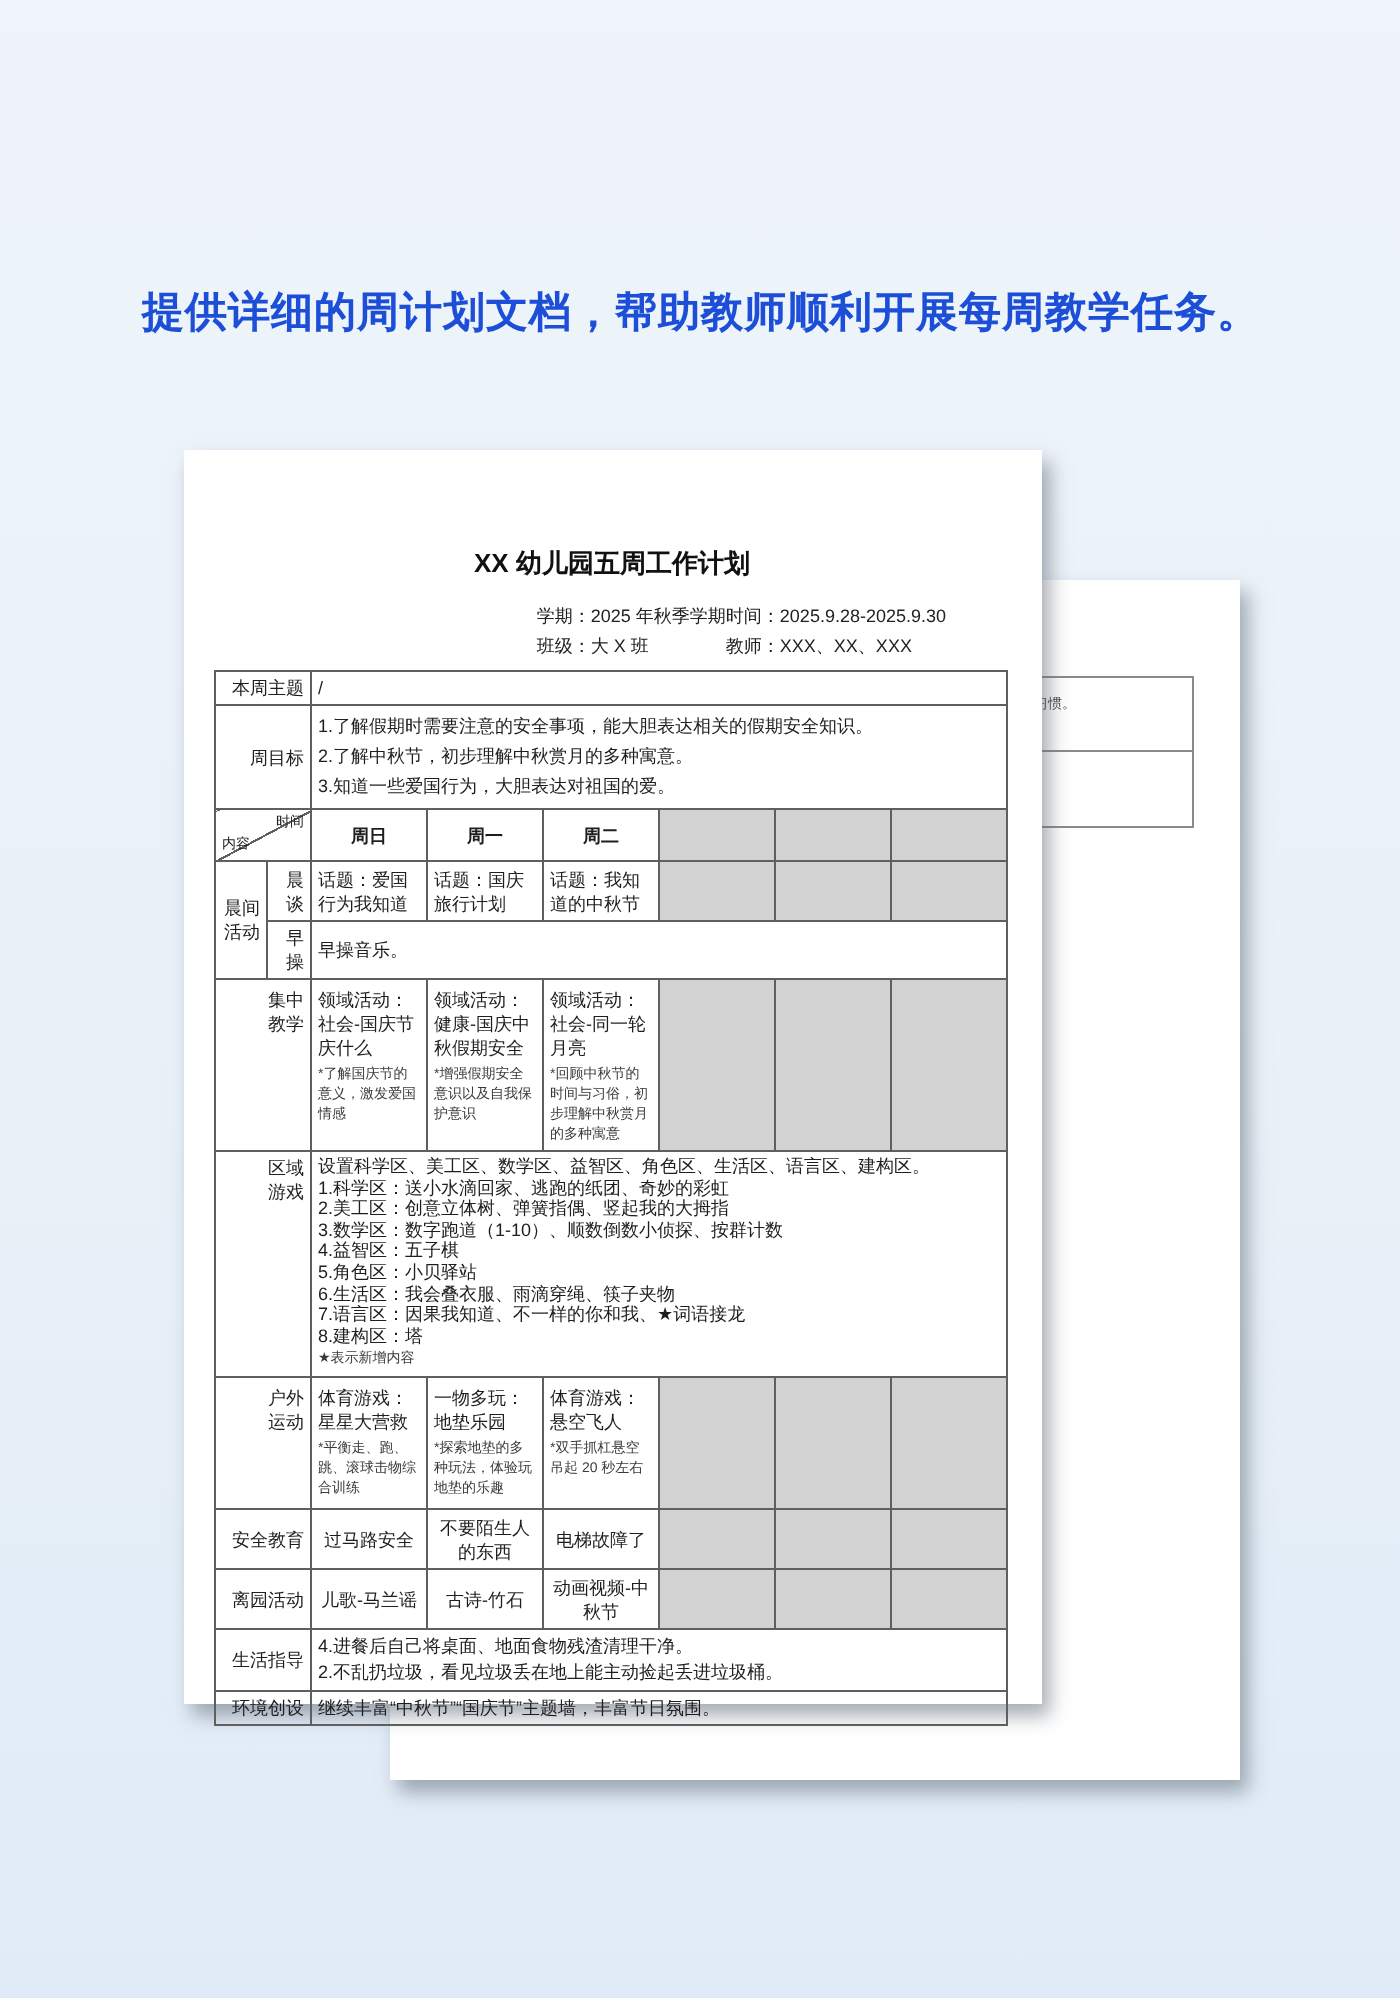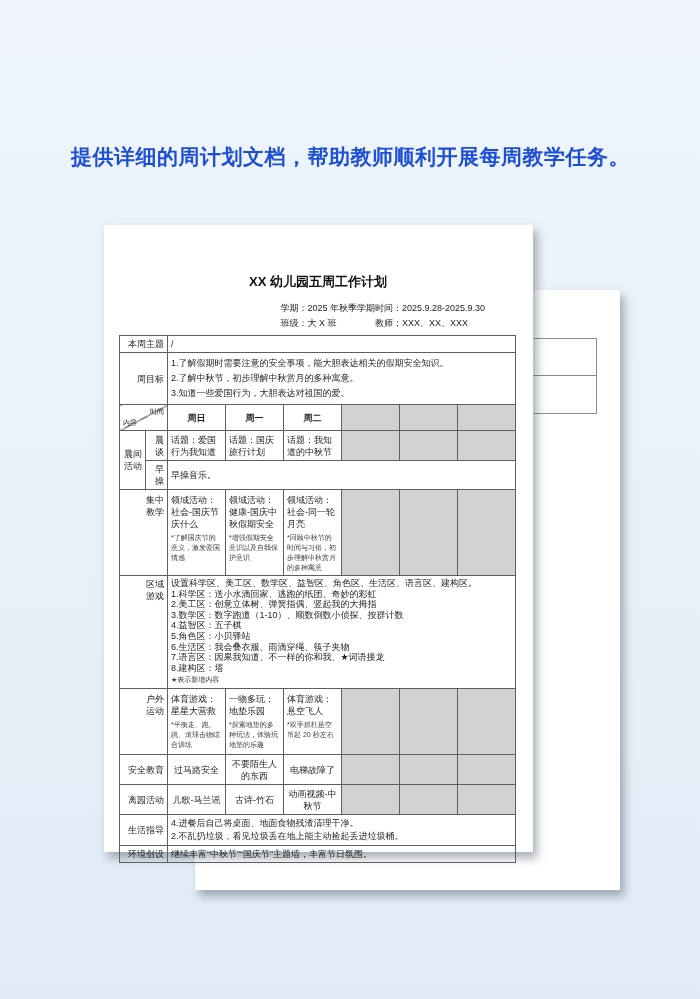--- a/index.html
+++ b/index.html
@@ -20,21 +20,21 @@
     background:#ffffff; box-shadow:4px 6px 9px rgba(96,108,120,0.55);
   }
   .back-fragment {
     position:absolute; left:318px; top:48px; width:84px; height:76px;
     border:1px solid #8a8a8a;
   }
   .back-fragment .frag-row { height:37px; border-bottom:1px solid #8a8a8a; padding:2px 3px; }
   .back-fragment .frag-row:last-child { border-bottom:none; }
   .frag-text { font-size:7px; color:#444; }
   .page-front {
-    position:absolute; left:104px; top:225px; width:429px; height:627px;
+    position:absolute; left:92px; top:225px; width:429px; height:627px;
     background:#ffffff; box-shadow:4px 6px 9px rgba(96,108,120,0.55);
     padding:48px 16px 0 15px;
   }
   .doc-title { text-align:center; font-size:13px; font-weight:bold; color:#111; margin-bottom:10px; }
   .doc-meta { display:flex; justify-content:flex-end; font-size:9px; line-height:15px; color:#222; padding:0 4px 0 19px; margin-bottom:4px; }
   .doc-meta .meta-col div { white-space:nowrap; }
   .doc-meta .meta-right { margin-right:28px; }
   
   table.plan { border-collapse:collapse; table-layout:fixed; width:396px; margin-left:0px; }
   table.plan td {

